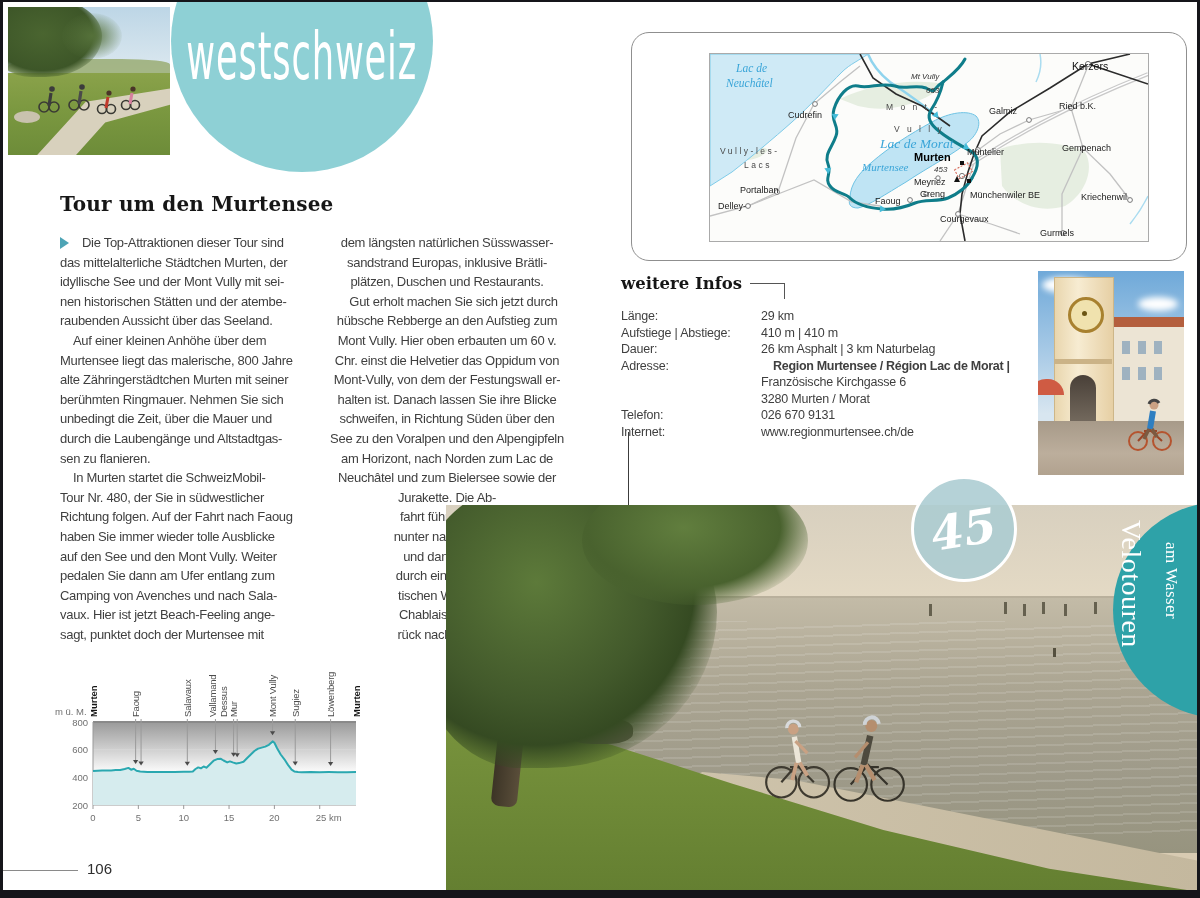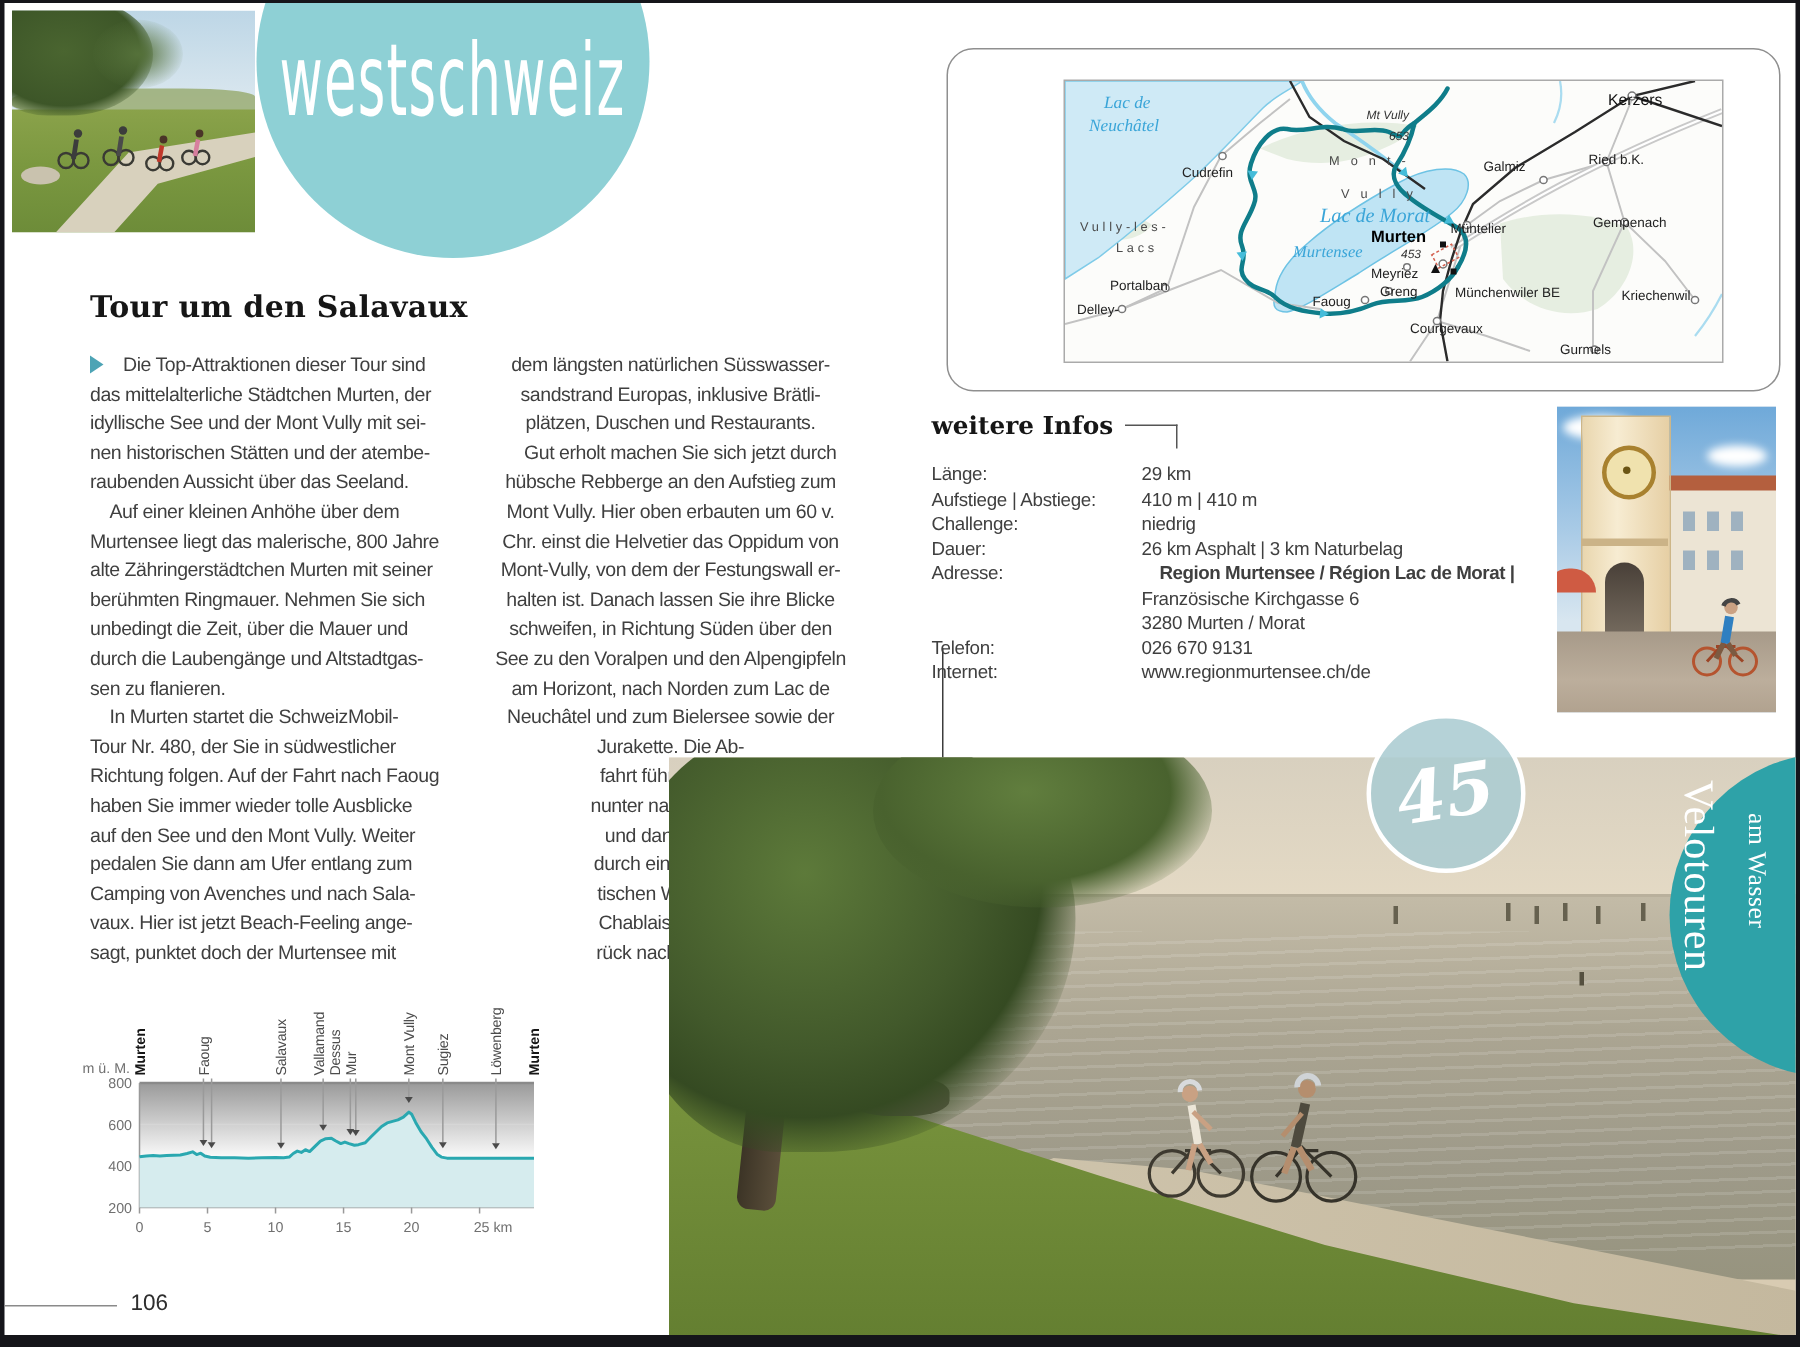--- a/index.html
+++ b/index.html
@@ -151,21 +151,21 @@
           <circle cx="83" cy="28" r="2.6" fill="#4a3428"></circle>
       <path d="M104,39 L106,28" stroke="#d77f9e" stroke-width="3"></path>
           <circle cx="107" cy="24" r="2.6" fill="#4a3428"></circle>
     </svg>
   </div>
 
   <div class="circle-region">
     <span>westschweiz</span>
   </div>
 
-  <h1 class="title">Tour um den Salavaux</h1>
+  <h1 class="title">Tour um den Murtensee</h1>
   <div class="col col1">
     <p class="p-first"><span class="tri"></span><span>Die Top-Attraktionen dieser Tour sind<br>das mittelalterliche Städtchen Murten, der<br>idyllische See und der Mont Vully mit sei-<br>nen historischen Stätten und der atembe-<br>raubenden Aussicht über das Seeland.</span></p>
     <p class="ind">Auf einer kleinen Anhöhe über dem<br>Murtensee liegt das malerische, 800 Jahre<br>alte Zähringerstädtchen Murten mit seiner<br>berühmten Ringmauer. Nehmen Sie sich<br>unbedingt die Zeit, über die Mauer und<br>durch die Laubengänge und Altstadtgas-<br>sen zu flanieren.</p>
     <p class="ind">In Murten startet die SchweizMobil-<br>Tour Nr. 480, der Sie in südwestlicher<br>Richtung folgen. Auf der Fahrt nach Faoug<br>haben Sie immer wieder tolle Ausblicke<br>auf den See und den Mont Vully. Weiter<br>pedalen Sie dann am Ufer entlang zum<br>Camping von Avenches und nach Sala-<br>vaux. Hier ist jetzt Beach-Feeling ange-<br>sagt, punktet doch der Murtensee mit</p>
   </div>
   <div class="col col2">
     <p>dem längsten natürlichen Süsswasser-<br>sandstrand Europas, inklusive Brätli-<br>plätzen, Duschen und Restaurants.</p>
     <p class="ind">Gut erholt machen Sie sich jetzt durch<br>hübsche Rebberge an den Aufstieg zum<br>Mont Vully. Hier oben erbauten um 60 v.<br>Chr. einst die Helvetier das Oppidum von<br>Mont-Vully, von dem der Festungswall er-<br>halten ist. Danach lassen Sie ihre Blicke<br>schweifen, in Richtung Süden über den<br>See zu den Voralpen und den Alpengipfeln<br>am Horizont, nach Norden zum Lac de<br>Neuchâtel und zum Bielersee sowie der<br>Jurakette. Die Ab-<br>fahrt führt steil hi-<br>nunter nach Sugiez<br>und dann geht's<br>durch einen gigan-<br>tischen Wald, den<br>Chablais, und zu-<br>rück nach Murten.</p>
   </div>
   <div class="vdivider"></div>
@@ -271,24 +271,20 @@
   <div class="infos">
     <div class="infos-head"><span>weitere Infos</span><span class="corner"></span></div>
     <div id="info-rows">
           <div class="i-row">
             <div class="i-label">Länge:</div>
             <div class="i-value">29 km</div>
           </div>
           <div class="i-row">
             <div class="i-label">Aufstiege | Abstiege:</div>
             <div class="i-value">410 m | 410 m</div>
-          </div>
-          <div class="i-row">
-            <div class="i-label">Challenge:</div>
-            <div class="i-value">niedrig</div>
           </div>
           <div class="i-row">
             <div class="i-label">Dauer:</div>
             <div class="i-value">26 km Asphalt | 3 km Naturbelag</div>
           </div>
           <div class="i-row">
             <div class="i-label">Adresse:</div>
             <div class="i-value"><span class="i-bold">Region Murtensee / Région Lac de Morat |</span><br>Französische Kirchgasse 6<br>3280 Murten / Morat</div>
           </div>
           <div class="i-row">

